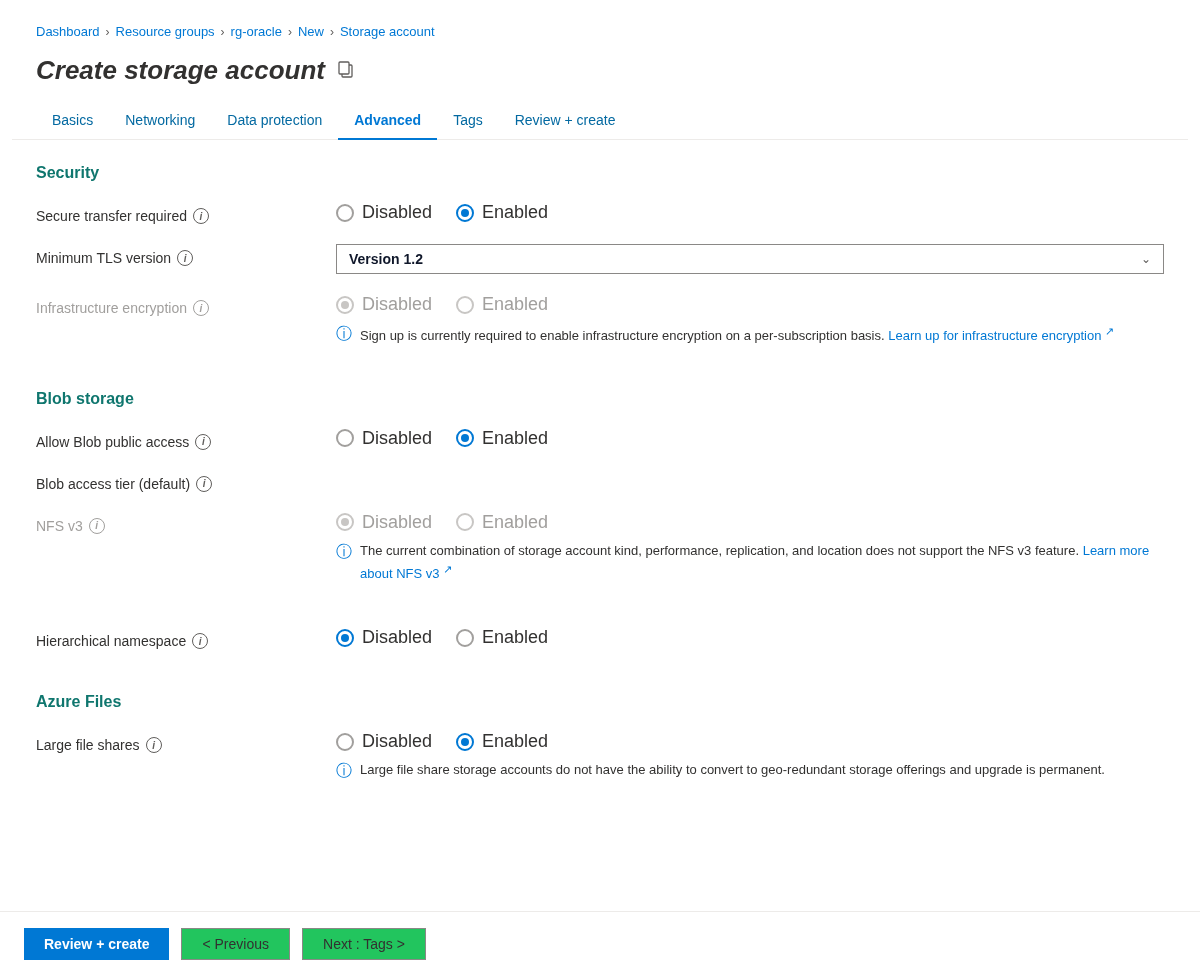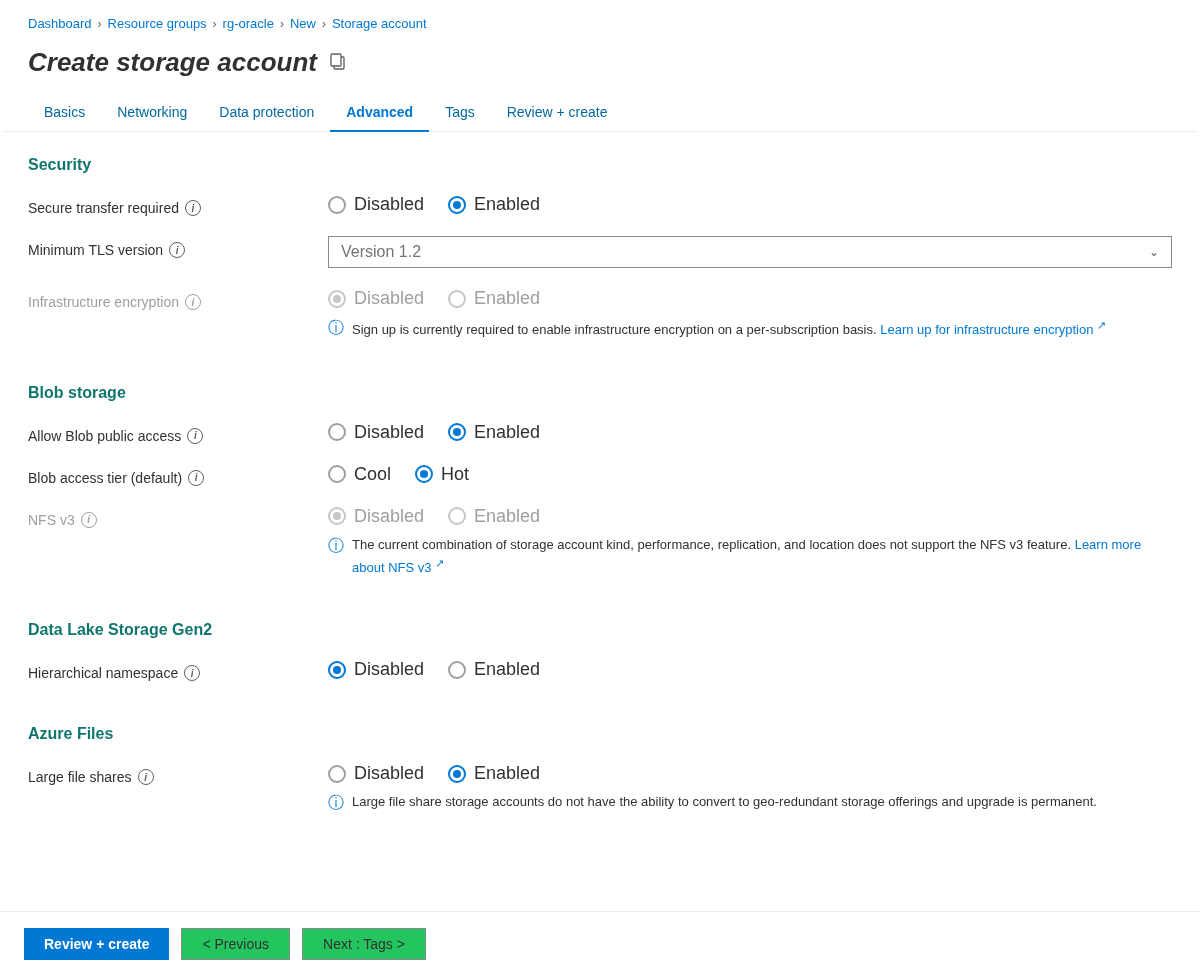--- a/index.html
+++ b/index.html
@@ -1,18 +1,18 @@
 <!DOCTYPE html>
 <html><head>
   <meta charset="utf-8">
   <style>
     * { box-sizing: border-box; margin: 0; padding: 0; }
     body { font-family: 'Segoe UI', Arial, sans-serif; font-size: 14px; color: #323130; background: #fff; }
 
-    .page-wrapper { max-width: 1200px; margin: 0 auto; padding: 4px; }
+    .page-wrapper { max-width: 1200px; margin: 0 auto; padding: 12px; }
 
     
     .breadcrumb { display: flex; align-items: center; padding: 12px 24px 8px; gap: 4px; font-size: 13px; }
     .breadcrumb a { color: #0078d4; text-decoration: none; }
     .breadcrumb-sep { color: #605e5c; font-size: 12px; margin: 0 2px; }
     .breadcrumb-current { color: #0078d4; }
 
     
     .page-header { display: flex; align-items: center; padding: 8px 24px 16px; gap: 12px; }
     .page-title { font-size: 26px; font-weight: 600; color: #323130; font-style: italic; }
@@ -44,21 +44,21 @@
     .radio-circle.selected { border-color: #0078d4; }
     .radio-circle.selected::after { content: ''; width: 8px; height: 8px; border-radius: 50%; background: #0078d4; }
     .radio-circle.disabled { border-color: #c8c6c4; }
     .radio-circle.disabled.selected { border-color: #c8c6c4; }
     .radio-circle.disabled.selected::after { background: #c8c6c4; }
     .radio-label { font-size: 18px; color: #323130; }
     .radio-label.disabled { color: #a19f9d; }
 
     
     .select-box { display: flex; align-items: center; justify-content: space-between; border: 1px solid #8a8886; padding: 6px 12px; min-width: 400px; cursor: pointer; background: #fff; }
-    .select-value { font-size: 16px; color: #737373; }
+    .select-value { font-size: 14px; color: #0f172a; font-weight: bold; }
     .chevron-icon { font-size: 12px; color: #605e5c; }
 
     
     .info-msg { display: flex; align-items: flex-start; gap: 8px; margin-top: 8px; }
     .info-msg-icon { color: #0078d4; font-size: 16px; flex-shrink: 0; margin-top: 1px; }
     .info-msg-text { font-size: 13px; color: #323130; line-height: 1.5; }
     .info-msg-text a { color: #0078d4; text-decoration: none; }
 
     
     .section-gap { height: 24px; }
@@ -194,32 +194,20 @@
             </label>
           </div>
         </div>
       </div>
 
       <div class="form-row">
         <div class="form-label">
           <span>Blob access tier (default)</span>
           <span class="info-icon">i</span>
         </div>
-        <div class="form-control">
-          <div class="radio-group">
-            <label class="radio-item">
-              <div class="radio-circle"></div>
-              <span class="radio-label">Cool</span>
-            </label>
-            <label class="radio-item">
-              <div class="radio-circle selected"></div>
-              <span class="radio-label">Hot</span>
-            </label>
-          </div>
-        </div>
       </div>
 
       <div class="form-row">
         <div class="form-label disabled">
           <span>NFS v3</span>
           <span class="info-icon">i</span>
         </div>
         <div class="form-control">
           <div class="radio-group">
             <label class="radio-item">
@@ -240,21 +228,20 @@
               </a>
             </span>
           </div>
         </div>
       </div>
     </div>
 
     <div class="section-gap"></div>
 
     <div>
-      <div class="section-title">Data Lake Storage Gen2</div>
 
       <div class="form-row">
         <div class="form-label">
           <span>Hierarchical namespace</span>
           <span class="info-icon">i</span>
         </div>
         <div class="form-control">
           <div class="radio-group">
             <label class="radio-item">
               <div class="radio-circle selected"></div>

